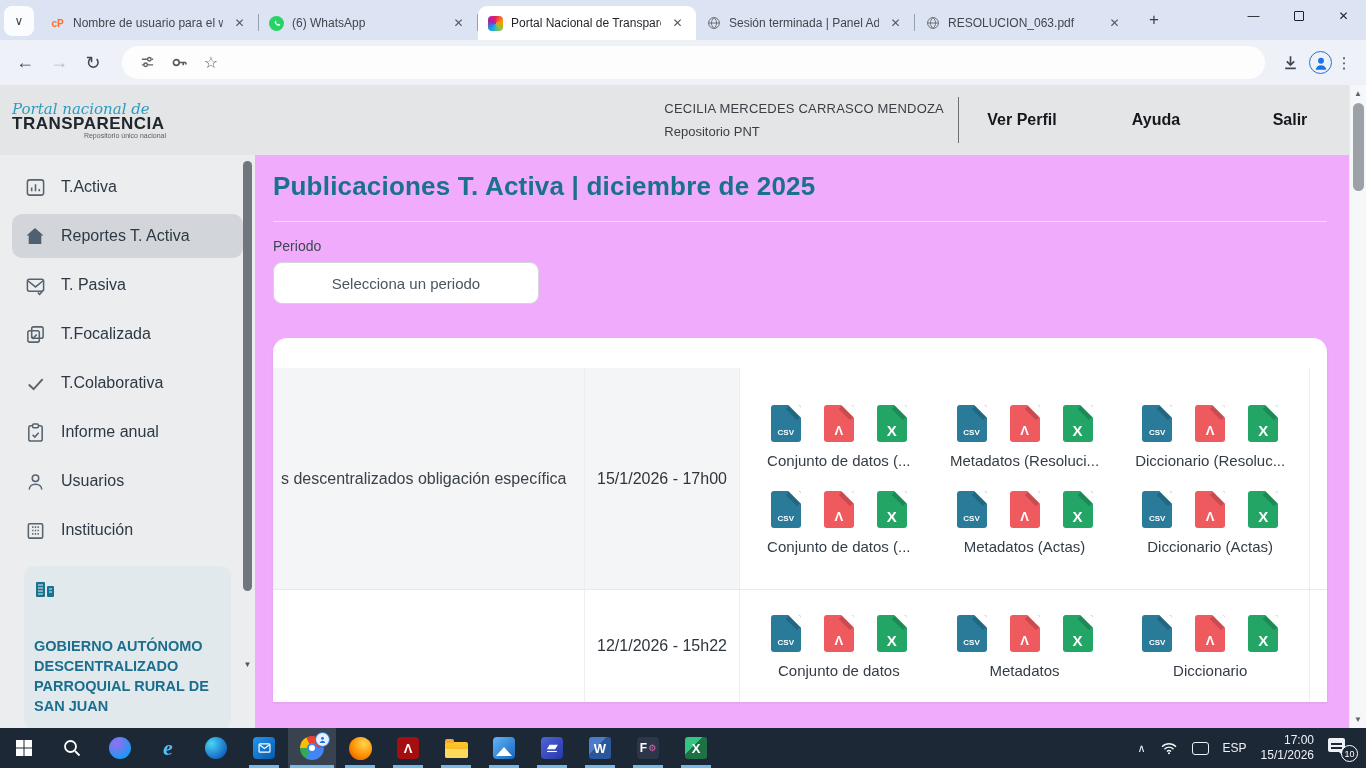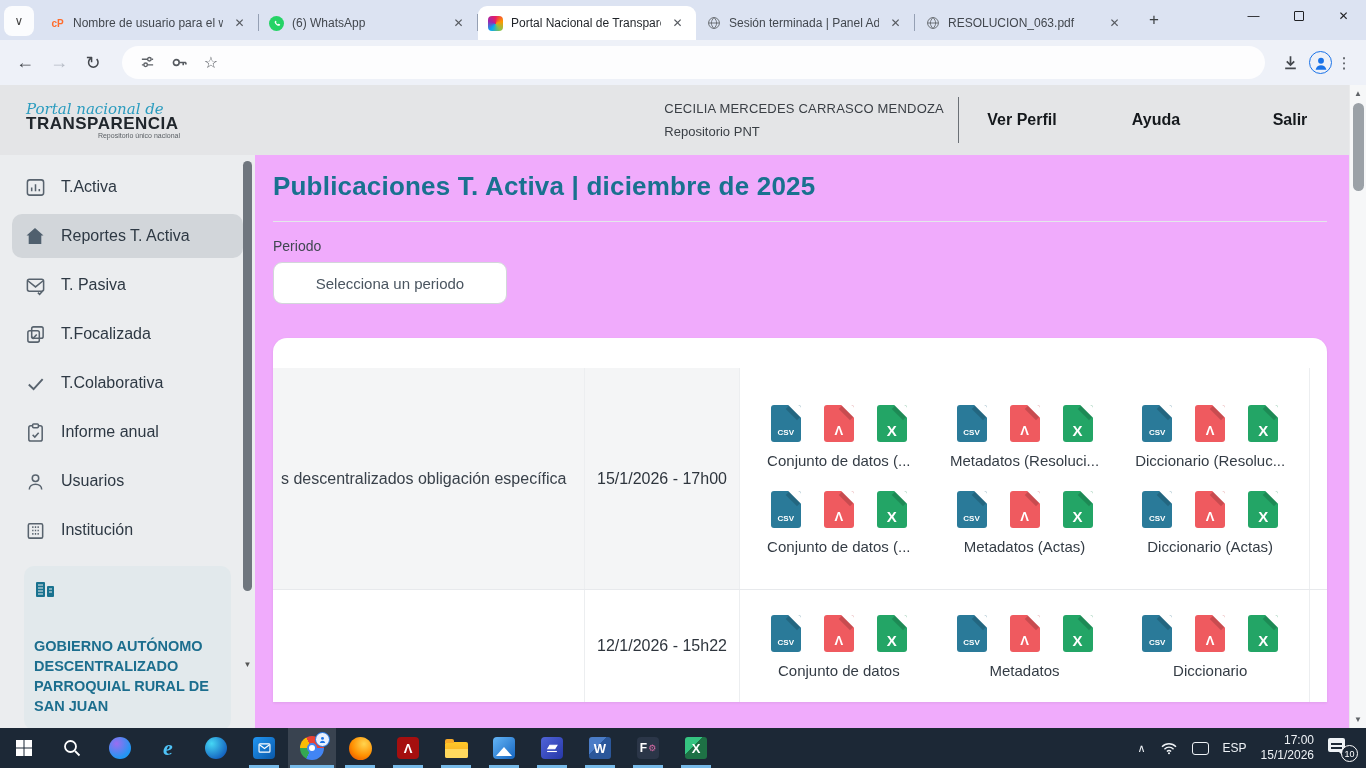--- a/index.html
+++ b/index.html
@@ -30,21 +30,21 @@
   .navbtn.disabled { color:#b6bcc6; }
   #omnibox { flex:1; height:33px; background:#fdfdfe; border-radius:17px; margin:0 10px; display:flex; align-items:center; padding:0 14px; gap:10px; }
   #urltext { flex:1; font-size:14px; color:#1f2327; white-space:nowrap; overflow:hidden; }
   .omni-ic { flex:none; display:flex; align-items:center; justify-content:center; width:22px; height:22px; }
   .star { font-size:16px; color:#55595f; }
   #avatar { width:23px; height:23px; border-radius:50%; border:1.5px solid #1a73e8; overflow:hidden; display:flex; align-items:center; justify-content:center; flex:none; }
   .dots { font-size:15px; color:#44484e; letter-spacing:0; width:24px; text-align:center; flex:none; }
 
   
   #appheader { position:absolute; top:85px; left:0; width:1349px; height:70px; background:#e4e5e7; display:flex; align-items:center; }
-  #logo { margin-left:26px; width:160px; }
+  #logo { margin-left:12px; width:160px; }
   .logo1 { font-family:"DejaVu Serif", serif; font-style:italic; color:#2b9cbf; font-size:15px; line-height:14px; }
   .logo2 { font-weight:bold; color:#20262c; font-size:17px; letter-spacing:.5px; line-height:16px; }
   .logo3 { font-size:7px; color:#5a5f64; text-align:right; padding-right:6px; }
   #userblock { margin-left:auto; text-align:left; padding-right:14px; }
   .uname { font-size:13px; color:#3a3f45; letter-spacing:.2px; }
   .urole { font-size:13px; color:#3a3f45; margin-top:8px; }
   .hdr-divider { width:1px; height:46px; background:#6b7076; margin-right:4px; }
   #hdrnav { display:flex; align-items:flex-start; gap:16px; }
   .hnav { font-size:16px; font-weight:bold; color:#15191d; width:118px; text-align:center; }
 
@@ -58,21 +58,21 @@
   #inst .sicon { margin-bottom:8px; }
   .inst-label { color:#1c6e8e; font-size:14.5px; font-weight:bold; line-height:20px; width:175px;margin-top:36px; }
   #sidescroll-thumb { position:absolute; right:3px; top:6px; width:9px; height:430px; background:#6f767e; border-radius:5px; }
   #sidescroll-down { position:absolute; right:3px; top:505px; width:9px; text-align:center; color:#555; font-size:8px; }
 
   
   #main { position:absolute; top:155px; left:255px; width:1094px; height:573px; background:#f0abfc; overflow:hidden; padding:16px 0 0 18px; }
   #pagetitle { font-size:26px; font-weight:bold; color:#19718f; letter-spacing:.2px; }
   #titlerule { width:1054px; border:none; border-top:1px solid #e4e7ea; margin-top:19px; }
   #periodlabel { margin-top:16px; font-size:14px; color:#3f4750; }
-  #periodselect { margin-top:8px; width:234px; height:42px; background:#fff; border:1px solid #d2d6da; border-radius:9px; display:flex; align-items:center; justify-content:center; font-size:15px; color:#4a5560; }
+  #periodselect { margin-top:8px; width:266px; height:42px; background:#fff; border:1px solid #d2d6da; border-radius:9px; display:flex; align-items:center; justify-content:center; font-size:15px; color:#4a5560; }
   #tablecard { margin-top:34px; width:1054px; background:#fff; border-radius:14px 14px 0 0; box-shadow:0 1px 3px rgba(0,0,0,.07); }
   #cardtop { height:30px; }
   .tgrid { display:grid; grid-template-columns:312px 155px 570px 17px; }
   #thead { background:#f1f2f4; border-top:1px solid #e7e9ec; border-bottom:1px solid #e7e9ec; height:33px; }
   .th { font-size:11px; font-weight:bold; color:#5b6167; letter-spacing:.4px; display:flex; align-items:center; }
   .th.first { padding-left:16px; }
   .th.center { justify-content:center; }
   .td { border-right:1px solid #eceef0; }
   .td:last-child { border-right:none; }
   #row1 { height:222px; border-bottom:1px solid #e7e9ec; }

